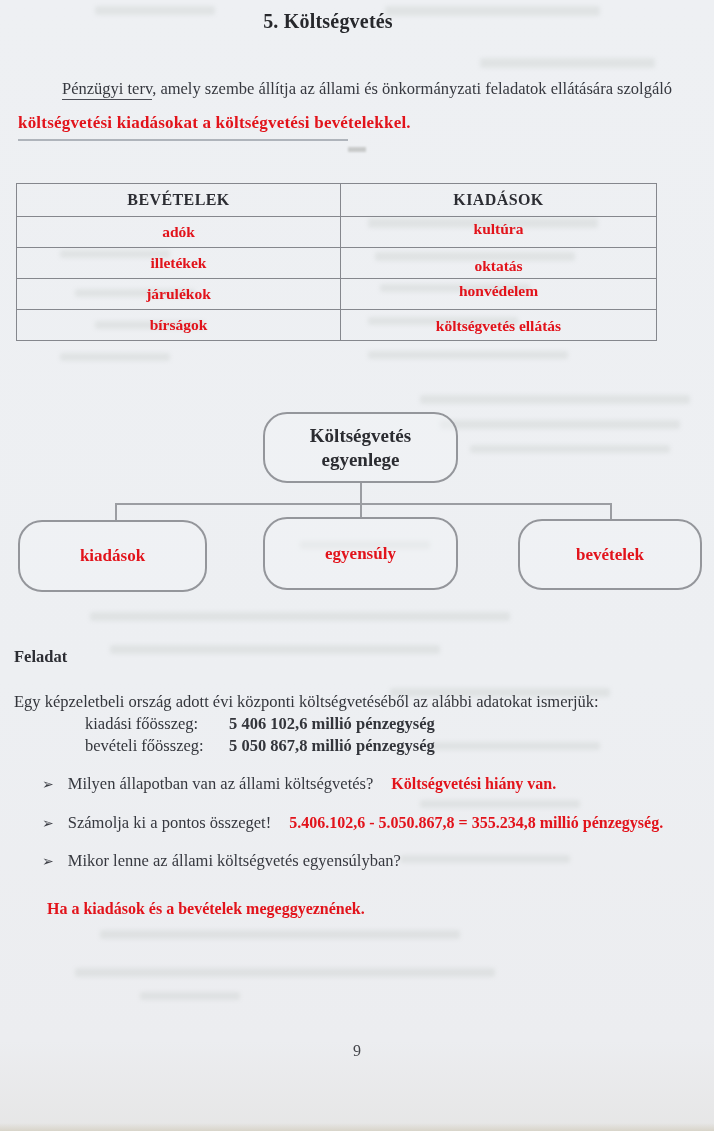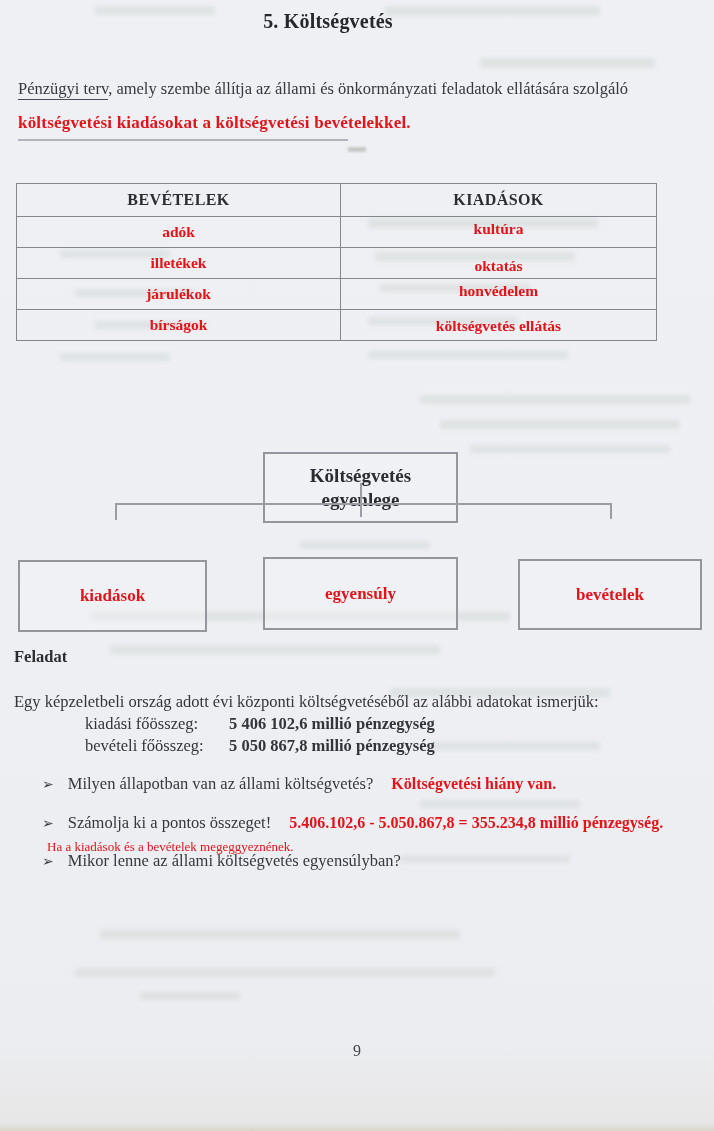--- a/index.html
+++ b/index.html
@@ -24,21 +24,21 @@
     background:linear-gradient(180deg,rgba(216,212,202,0) 0%,#d8d4c9 100%);
   }
   .doc-title {
     position:absolute; top:10px; left:0; width:656px; text-align:center;
     font-size:20px; font-weight:bold; color:#27282c; letter-spacing:.2px;
   }
   .lead {
     position:absolute; top:79px; left:18px; width:688px;
     font-size:16.5px; color:#36383f;
   }
-  .lead .u { border-bottom:1px solid #4a4c55; padding-bottom:1px; }
+  .lead .u { border-bottom:1px solid #4a4c55; padding-bottom:1px;margin-left:44px; }
   .highlight-line {
     position:absolute; top:113px; left:18px; width:688px;
     font-size:17px; font-weight:bold; color:#e2131b; letter-spacing:.2px;
   }
   .highlight-underline {
     position:absolute; top:139px; left:18px; width:330px; height:2px;
     background:#9aa0a8; opacity:.75;
   }
   .tiny-mark { position:absolute; top:147px; left:348px; width:18px; height:5px;
     background:#9a9c98; opacity:.45; filter:blur(1px); }
@@ -55,45 +55,44 @@
     height:31px; background:#dcdde1; font-size:16.5px; font-weight:bold;
     color:#2c2d33; letter-spacing:.6px;
   }
   th.colh { height:33px; font-size:16px; font-weight:bold; color:#2c2d33; letter-spacing:.4px; }
   td.rcell { height:31px; font-size:15.5px; font-weight:bold; color:#e2131b; }
   td.n1 { transform:translateY(-3px); } td.n2 { transform:translateY(3px); }
   td.n3 { transform:translateY(-3px); } td.n4 { transform:translateY(1px); }
 
   
   .dg-box {
-    position:absolute; border:2px solid #94969b; border-radius:0;
+    position:absolute; border:2px solid #94969b; border-radius:24px;
     display:flex; align-items:center; justify-content:center; text-align:center;
     background:rgba(242,243,246,.45);
-    margin-top:40px;
   }
   .dg-root { left:263px; top:412px; width:195px; height:71px;
     font-size:19px; font-weight:bold; color:#2b2c31; line-height:1.25; padding:0 14px; }
   .dg-child { font-size:17px; font-weight:bold; color:#e2131b; }
   .dg-left  { left:18px;  top:520px; width:189px; height:72px; }
   .dg-mid   { left:263px; top:517px; width:195px; height:73px; }
   .dg-right { left:518px; top:519px; width:184px; height:71px; }
   .dg-line { position:absolute; background:#9b9da2; }
 
   
   .task-heading { position:absolute; top:647px; left:14px; font-size:16.5px; font-weight:bold; color:#2c2d33; }
   .task-intro   { position:absolute; top:692px; left:14px; width:692px; font-size:16.5px; }
   .data-line { position:absolute; left:85px; font-size:16.5px; }
   .data-line .val { position:absolute; left:144px; white-space:nowrap;font-weight:bold; }
   .dl-0 { top:714px; } .dl-1 { top:736px; }
 
   .qrow { position:absolute; left:42px; width:682px; font-size:16.5px; color:#36383f; white-space:nowrap; }
   .qrow .bullet { font-family:"DejaVu Sans",sans-serif; font-size:14px; color:#3c3e45; margin-right:14px; }
   .qrow .ans { color:#e2131b; font-weight:bold; font-size:16px; margin-left:18px; }
   .q-0 { top:774px; } .q-1 { top:813px; } .q-2 { top:851px; }
-  .ans-row { position:absolute; top:839px; left:47px; font-size:13px; font-weight:normal; color:#e2131b; }
+  .ans-row { position:absolute; top:900px; left:47px; font-size:16px; font-weight:bold; color:#e2131b; }
 
   .page-number { position:absolute; top:1042px; left:0; width:714px; text-align:center;
     font-size:16px; color:#44454a; }
 </style>
 </head>
 <body>
 
 <div class="page">
 
   <div class="bleed" style="left:95px;top:6px;width:120px;height:9px"></div>

